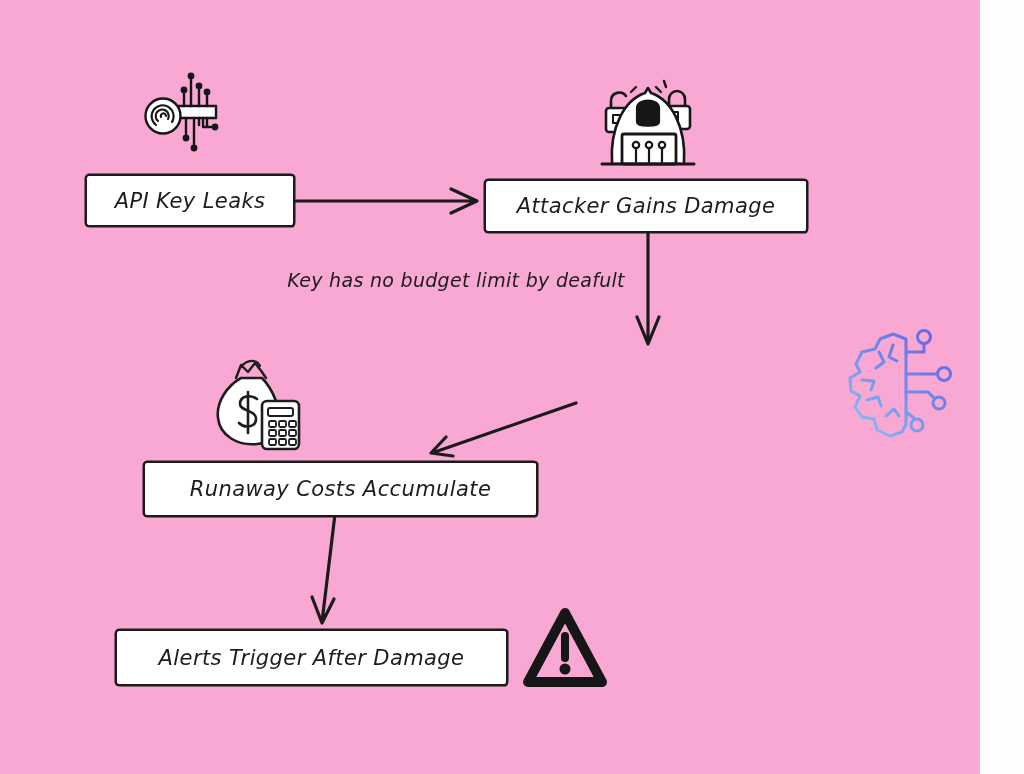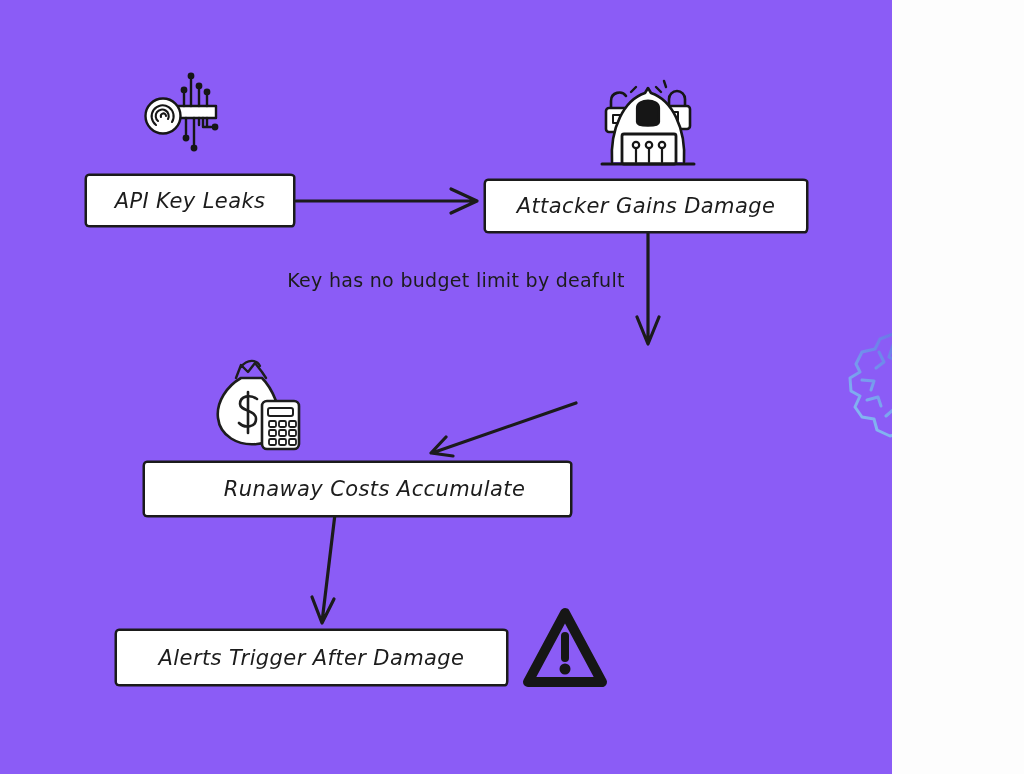--- a/index.html
+++ b/index.html
@@ -3,23 +3,23 @@
 <meta charset="utf-8">
 <style>
   html, body { margin: 0; padding: 0; }
   body {
     width: 1024px; height: 774px;
     background: #fdfdfd;
     font-family: "DejaVu Sans", sans-serif;
   }
   .canvas {
     position: relative;
-    width: 892px; height: 774px;
+    width: 980px; height: 774px;
     overflow: hidden;
-    background: #8b5cf6;
+    background: #f9a8d4;
   }
   .layer {
     position: absolute; left: 0; top: 0;
   }
   .icon-svg { position: absolute; }
   .node {
     position: absolute;
     display: flex; align-items: center; justify-content: center;
     background: #ffffff;
     border: 2.6px solid #1b1b1b;
@@ -27,28 +27,29 @@
     box-shadow: 0 0 0 0.5px #1b1b1b;
     color: #1c1c1c;
     font-size: 21px;
     font-style: italic;
     letter-spacing: 0.4px;
     white-space: nowrap;
   }
   #node-api-key-leaks            { left: 85px;  top: 174px; width: 206px; height: 49px; }
   #node-attacker-gains-access    { left: 484px; top: 179px; width: 320px; height: 50px; }
   #node-large-scale-bedrock-usage{ left: 455px; top: 352px; width: 384px; height: 50px; }
-  #node-runaway-costs-accumulate { left: 143px; top: 461px; width: 391px; height: 52px; padding-left: 34px; }
+  #node-runaway-costs-accumulate { left: 143px; top: 461px; width: 391px; height: 52px; }
   #node-alerts-trigger-after-damage { left: 115px; top: 629px; width: 389px; height: 53px; }
   .edge-label {
     position: absolute;
     left: 276px; top: 269px; width: 360px;
     text-align: center;
     color: #1c1c1c;
     font-size: 19px;
+    font-style: italic;
     letter-spacing: 0.3px;
     white-space: nowrap;
   }
 </style>
 </head>
 <body>
 
 <div class="canvas">
 
   <svg class="layer" width="1024" height="774" viewBox="0 0 1024 774">

